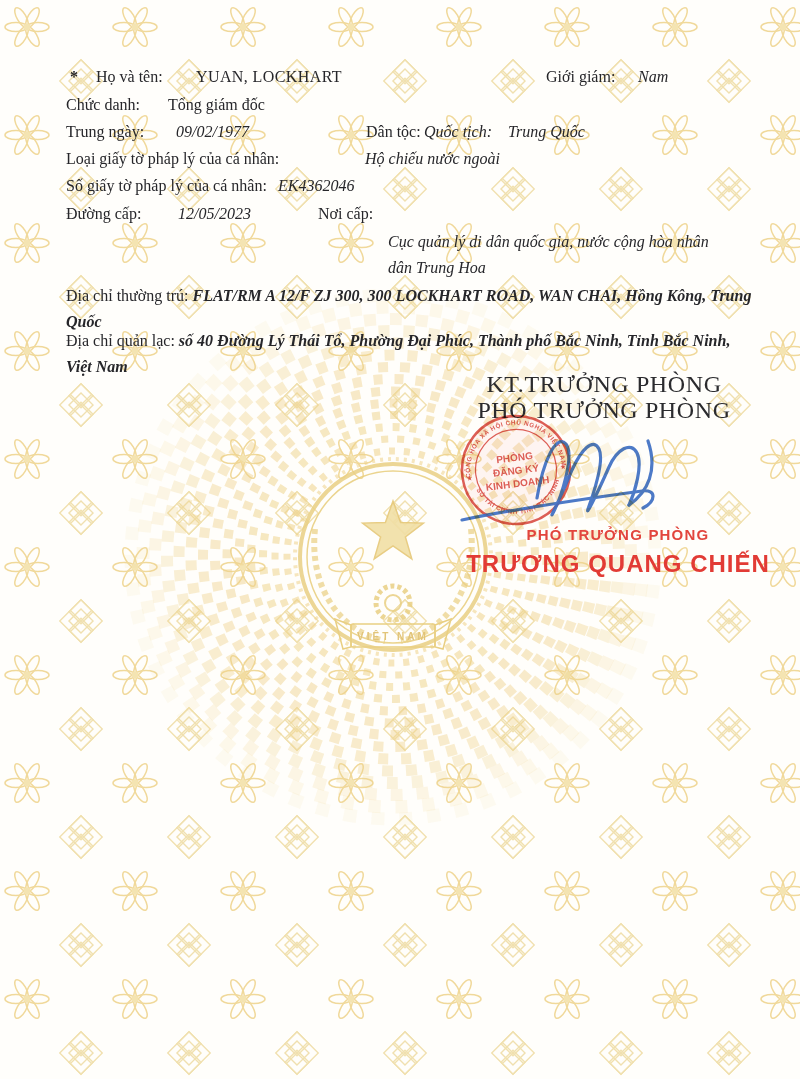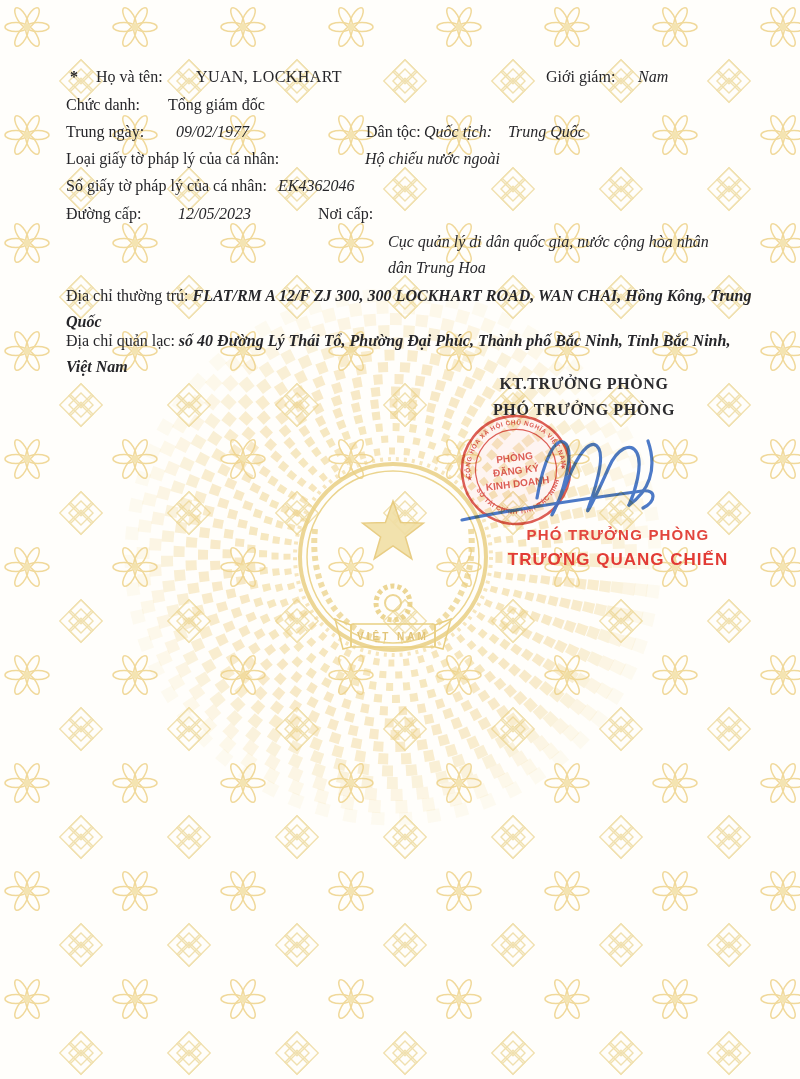--- a/index.html
+++ b/index.html
@@ -14,31 +14,31 @@
   .overlay{mix-blend-mode:multiply;pointer-events:none;}
   .row{position:absolute;font-size:16px;line-height:26px;white-space:nowrap;}
   .abs{position:absolute;white-space:nowrap;}
   .lbl{font-style:normal;}
   .val{font-style:italic;}
   .valb{font-style:italic;font-weight:bold;}
   .wrap{white-space:normal;margin-top:28px;}
   .star-mark{font-weight:bold;letter-spacing:2px;}
   .caps{letter-spacing:.4px;}
   .sig-heading{
-    position:absolute;left:428px;top:371px;width:312px;text-align:center;
-    font-weight:bold;font-size:16px;line-height:26px;color:#2b2b2e;letter-spacing:.6px;
+    position:absolute;left:448px;top:371px;width:312px;text-align:center;
+    font-weight:normal;font-size:24px;line-height:26px;color:#2b2b2e;letter-spacing:.6px;
   }
   .signer-title{
     position:absolute;left:468px;top:526px;width:300px;text-align:center;
     font-family:"Liberation Sans", sans-serif;font-weight:bold;font-size:15px;
     color:#e2453d;letter-spacing:1.2px;
   }
   .signer-name{
     position:absolute;left:455px;top:550px;width:326px;text-align:center;
-    font-family:"Liberation Sans", sans-serif;font-weight:bold;font-size:17px;
+    font-family:"Liberation Sans", sans-serif;font-weight:bold;font-size:24px;
     color:#e23b35;letter-spacing:1px;
   }
 </style>
 </head>
 <body>
 
 <div class="page">
 
   <svg class="bg" viewBox="0 0 800 1079" xmlns="http://www.w3.org/2000/svg">
     <defs>

